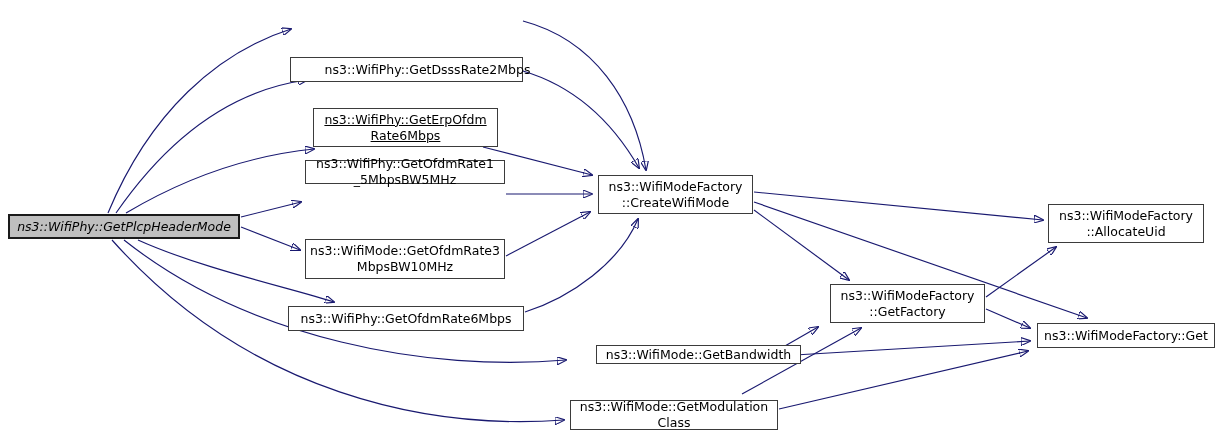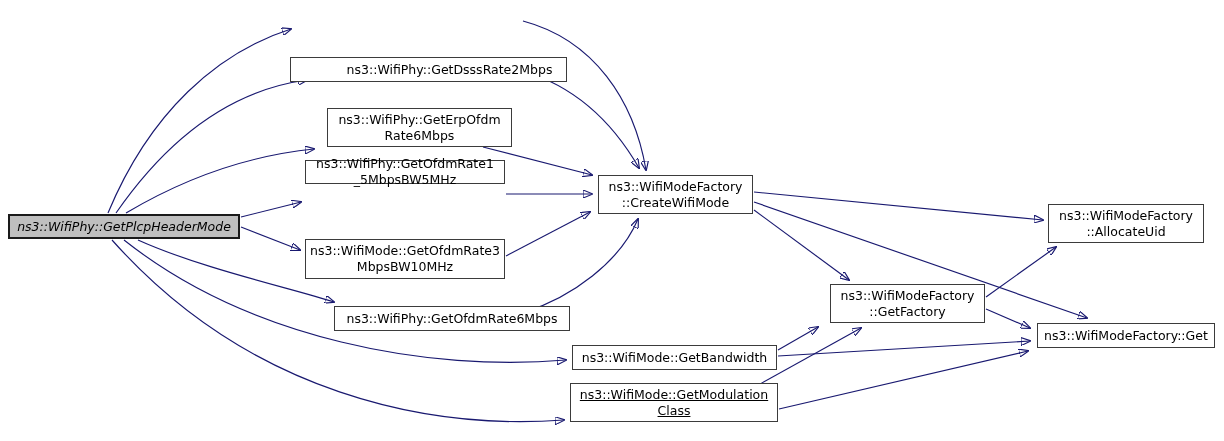--- a/index.html
+++ b/index.html
@@ -73,42 +73,42 @@
     <path marker-end="url(#arrow)" d="M 986,309 L 1030,328"></path>
     <path marker-end="url(#arrow)" d="M 778,350 L 818,327"></path>
     <path marker-end="url(#arrow)" d="M 778,356 L 1030,341"></path>
     <path marker-end="url(#arrow)" d="M 742,394 L 861,328"></path>
     <path marker-end="url(#arrow)" d="M 779,409 L 1028,351"></path>
   </svg>
 
   <div class="node main" style="left:8px;   top:214px; width:232px; height:25px;">ns3::WifiPhy::GetPlcpHeaderMode</div>
 
 
-  <div class="node" style="left:290px; top:57px;  width:277px; height:25px;padding-left:42px;">ns3::WifiPhy::GetDsssRate2Mbps</div>
+  <div class="node" style="left:290px; top:57px;  width:233px; height:25px;padding-left:42px;">ns3::WifiPhy::GetDsssRate2Mbps</div>
 
-  <div class="node" style="left:327px; top:108px; width:185px; height:39px;">ns3::WifiPhy::GetErpOfdm
+  <div class="node" style="left:313px; top:108px; width:185px; height:39px;text-decoration:underline;">ns3::WifiPhy::GetErpOfdm
 Rate6Mbps</div>
 
   <div class="node" style="left:305px; top:160px; width:200px; height:24px;">ns3::WifiPhy::GetOfdmRate1
 _5MbpsBW5MHz</div>
 
   <div class="node" style="left:305px; top:239px; width:200px; height:40px;">ns3::WifiMode::GetOfdmRate3
 MbpsBW10MHz</div>
 
-  <div class="node" style="left:288px; top:306px; width:236px; height:25px;margin-left:46px;">ns3::WifiPhy::GetOfdmRate6Mbps</div>
+  <div class="node" style="left:288px; top:306px; width:236px; height:25px;">ns3::WifiPhy::GetOfdmRate6Mbps</div>
 
   <div class="node" style="left:598px; top:175px; width:155px; height:39px;">ns3::WifiModeFactory
 ::CreateWifiMode</div>
 
   <div class="node" style="left:1048px;top:204px; width:156px; height:39px;">ns3::WifiModeFactory
 ::AllocateUid</div>
 
   <div class="node" style="left:830px; top:284px; width:155px; height:39px;">ns3::WifiModeFactory
 ::GetFactory</div>
 
   <div class="node" style="left:1037px;top:323px; width:178px; height:25px;">ns3::WifiModeFactory::Get</div>
 
-  <div class="node" style="left:572px; top:345px; width:205px; height:25px;text-align:center;">ns3::WifiMode::GetBandwidth</div>
+  <div class="node" style="left:596px; top:345px; width:205px; height:19px;text-align:center;">ns3::WifiMode::GetBandwidth</div>
 
-  <div class="node" style="left:570px; top:383px; width:208px; height:39px;text-decoration:underline;">ns3::WifiMode::GetModulation
+  <div class="node" style="left:570px; top:400px; width:208px; height:30px;">ns3::WifiMode::GetModulation
 Class</div>
 
 </div>
 
 </body></html>

